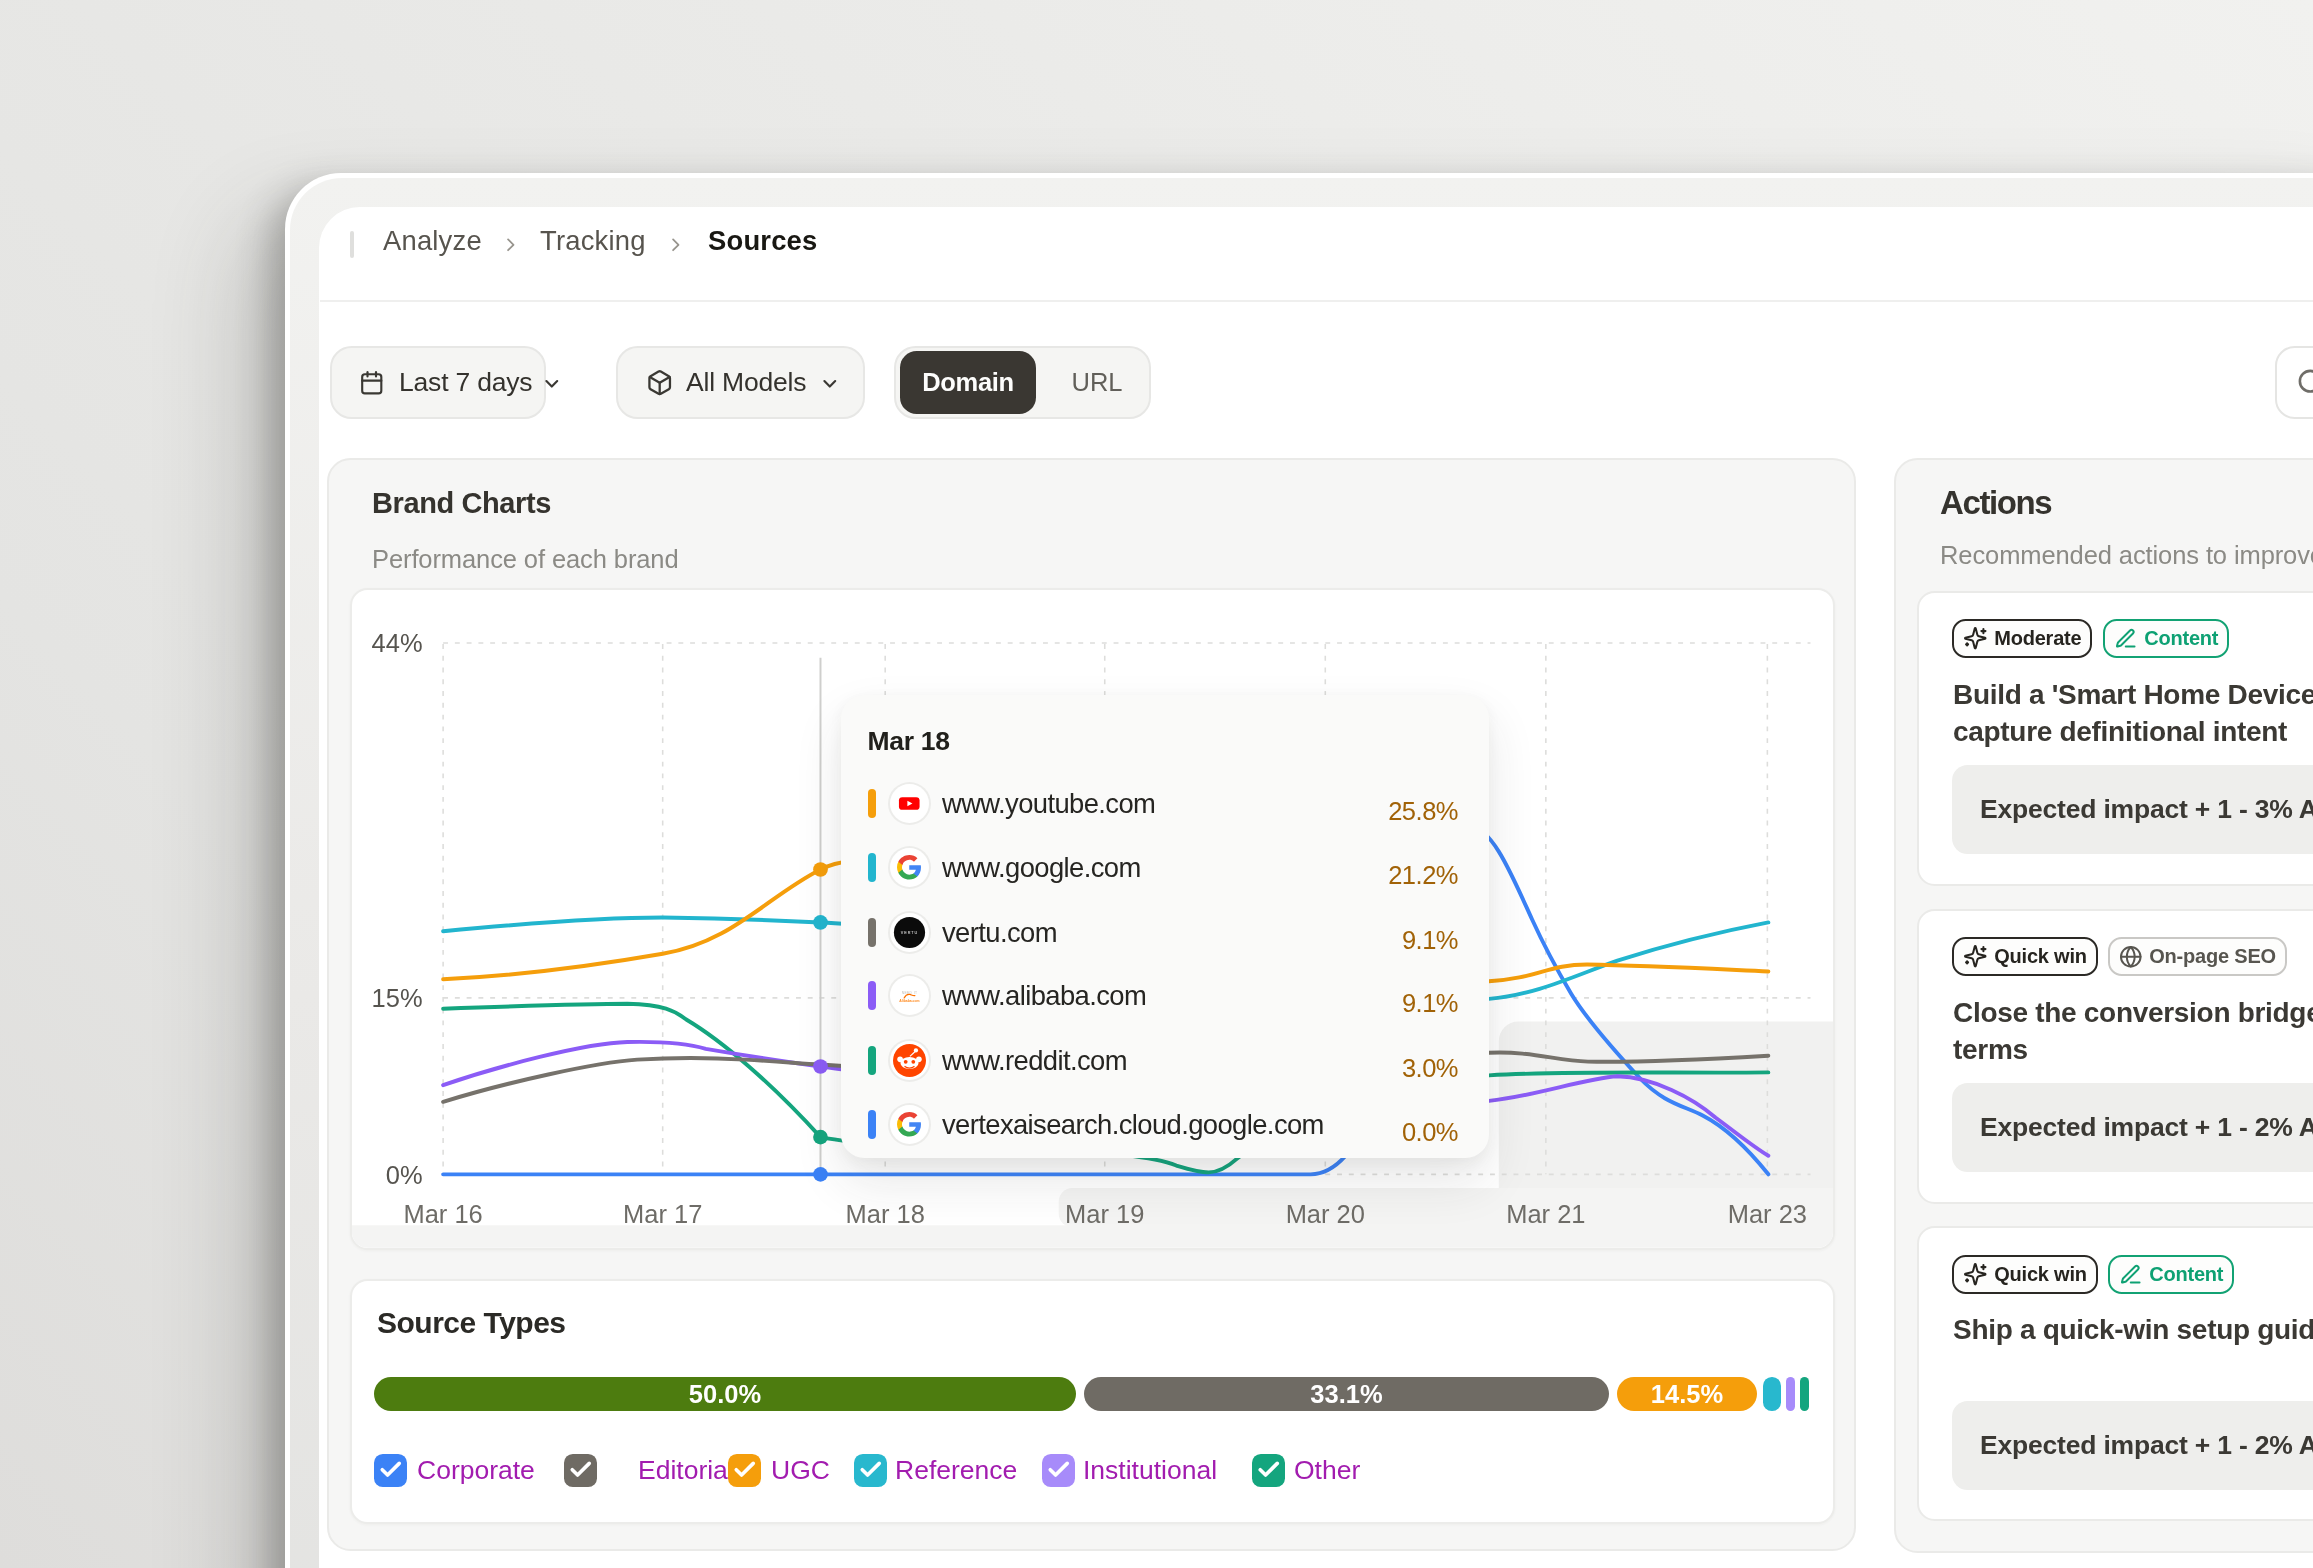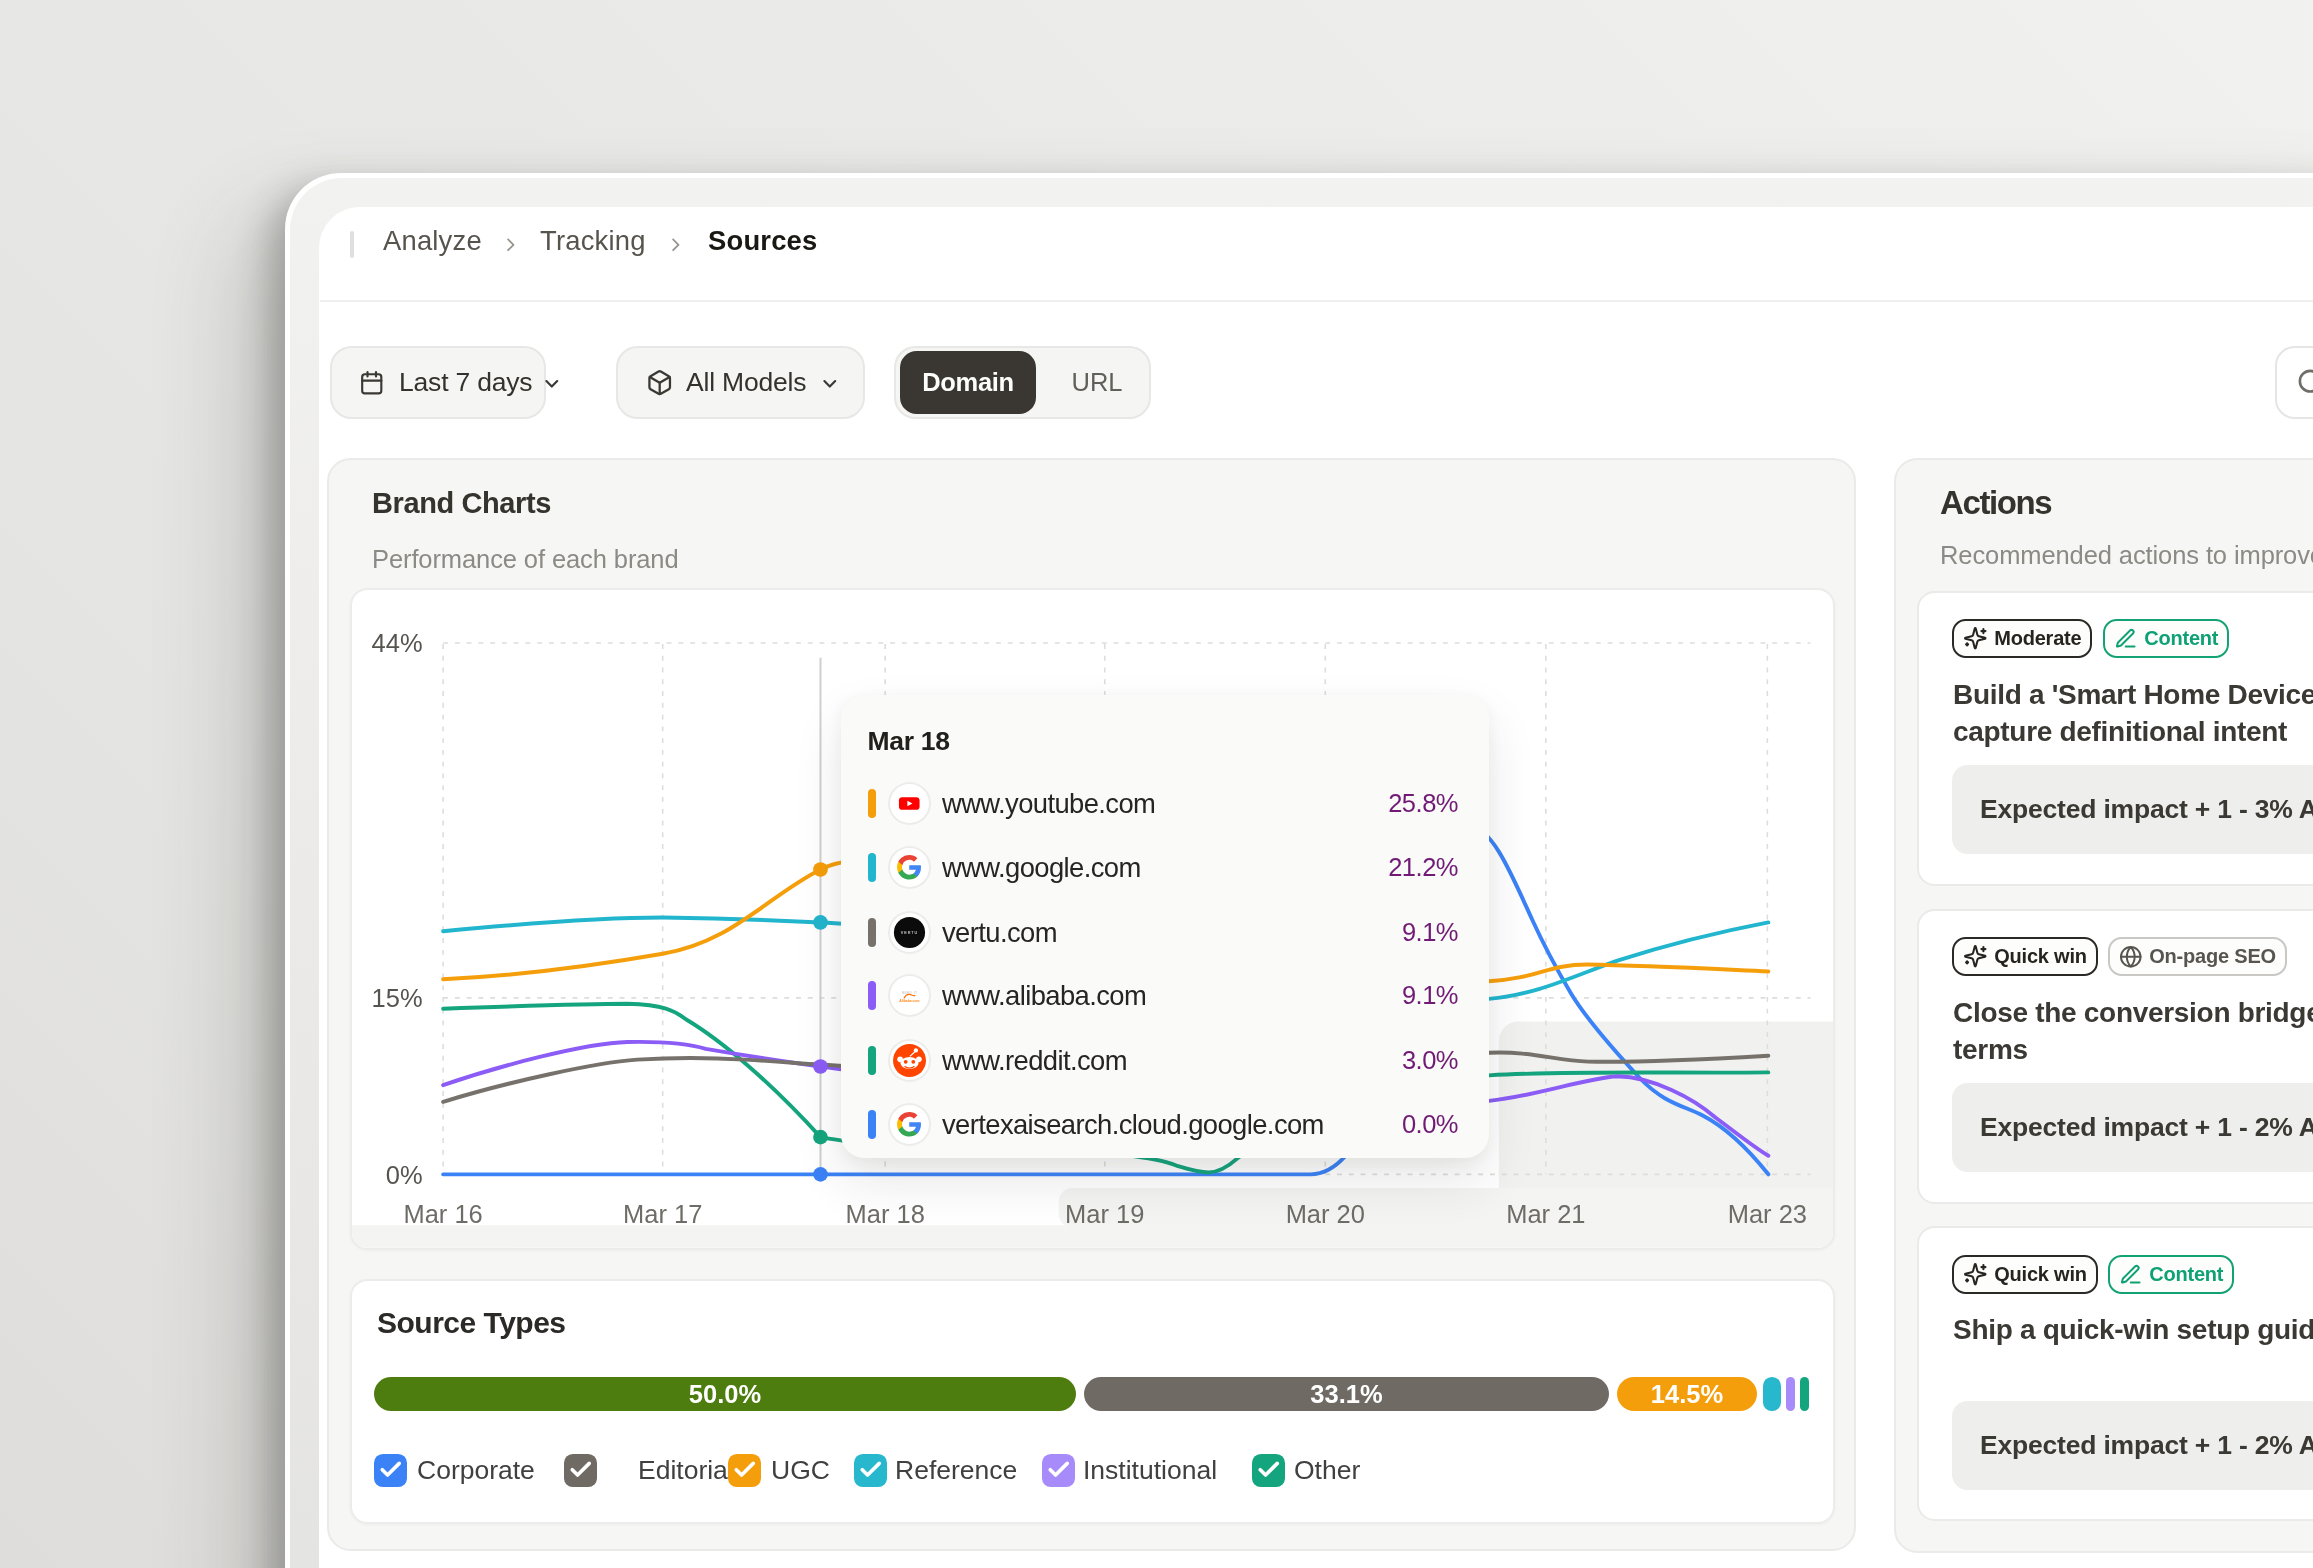--- a/index.html
+++ b/index.html
@@ -33,25 +33,25 @@
   
   .panel { position:absolute; top:458px; background:#f6f6f5; border:2px solid #eaeae8; border-radius:23.5px; }
   .card  { position:absolute; background:#ffffff; border:2px solid #ececea; border-radius:17.6px; box-shadow:0 1px 2.9px rgba(40,40,36,.04); }
   .ptitle { position:absolute; font-weight:700; color:#35332e; }
   .psub   { position:absolute; font-size:25.5px; color:#8b8a85; white-space:nowrap; letter-spacing:-0.1px; }
   
   .tt-row { position:absolute; left:0; width:100%; height:39px; }
   .tt-bar { position:absolute; left:26.5px; top:4.9px; width:8.8px; height:29px; border-radius:4.9px; }
   .tt-fav { position:absolute; left:49px; top:0; width:39px; height:39px; border-radius:50%; background:#fff; box-shadow:0 0 0 2px #ececea; display:flex; align-items:center; justify-content:center; overflow:hidden; }
   .tt-dom { position:absolute; left:101px; top:0; height:39px; line-height:39px; font-size:27.4px; color:#262522; letter-spacing:-0.6px; }
-  .tt-pct { position:absolute; right:31px; top:0; height:39px; line-height:39px; font-size:25.5px; font-weight:500; color:#701a75; letter-spacing:-0.5px; }
+  .tt-pct { position:absolute; right:31px; top:8px; height:39px; line-height:39px; font-size:25.5px; font-weight:500; color:#a16207; letter-spacing:-0.5px; }
   
   .seg { position:absolute; top:1377px; height:34px; border-radius:17.6px; color:#fff; font-size:25.5px; font-weight:700; text-align:center; line-height:34px; }
   .cb  { position:absolute; top:1454px; width:33px; height:33px; border-radius:8.8px; }
-  .cbl { position:absolute; top:1454px; height:33px; line-height:33px; font-size:26.5px; font-weight:500; color:#404040; }
+  .cbl { position:absolute; top:1454px; height:33px; line-height:33px; font-size:26.5px; font-weight:500; color:#a21caf; }
   
   .acard { position:absolute; left:1917px; width:490px; height:295px; background:#fff; border:2px solid #eaeae8; border-radius:17.6px; }
   .badge { position:absolute; height:39px; border:2px solid #2b2925; border-radius:13.7px; background:#fdfdfc; font-size:20px; font-weight:700; color:#26241f; display:inline-flex; align-items:center; white-space:nowrap; letter-spacing:-0.2px; }
   .badge svg { margin-left:8.8px; }
   .badge .bt { padding:0 8.8px 0 6.9px; }
   .badge.green { border-color:#12a273; color:#0ea173; }
   .badge.gray  { border-color:#c9c8c5; color:#57554f; }
   .atitle { position:absolute; font-size:28px; font-weight:600; color:#3b3934; line-height:37px; white-space:nowrap; letter-spacing:-0.3px; }
   .impact { position:absolute; width:490px; height:89px; background:#eeeeec; border-radius:15.7px; }
   .impact span { position:absolute; left:28px; top:0; height:89px; line-height:89px; font-size:26.5px; font-weight:600; color:#3b3934; white-space:nowrap; letter-spacing:-0.2px; }

